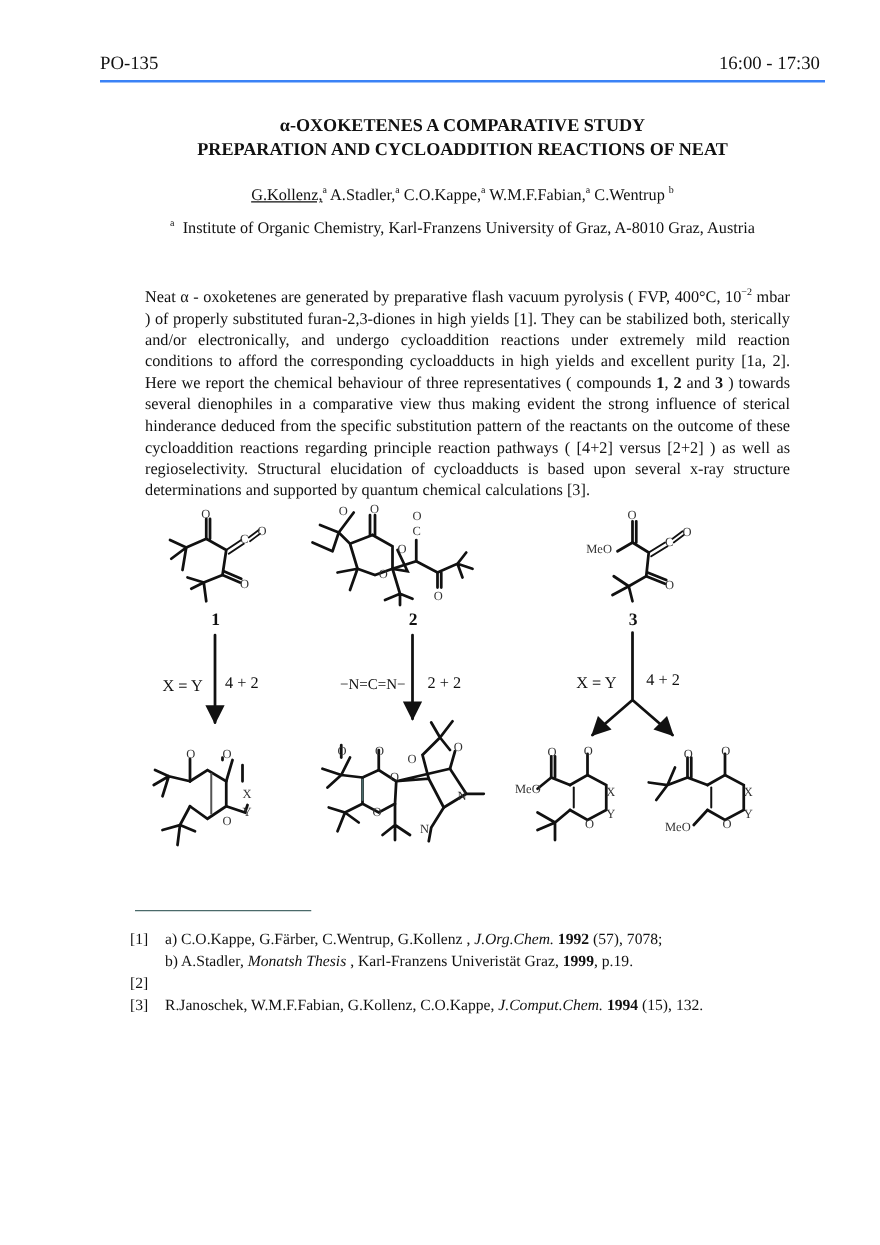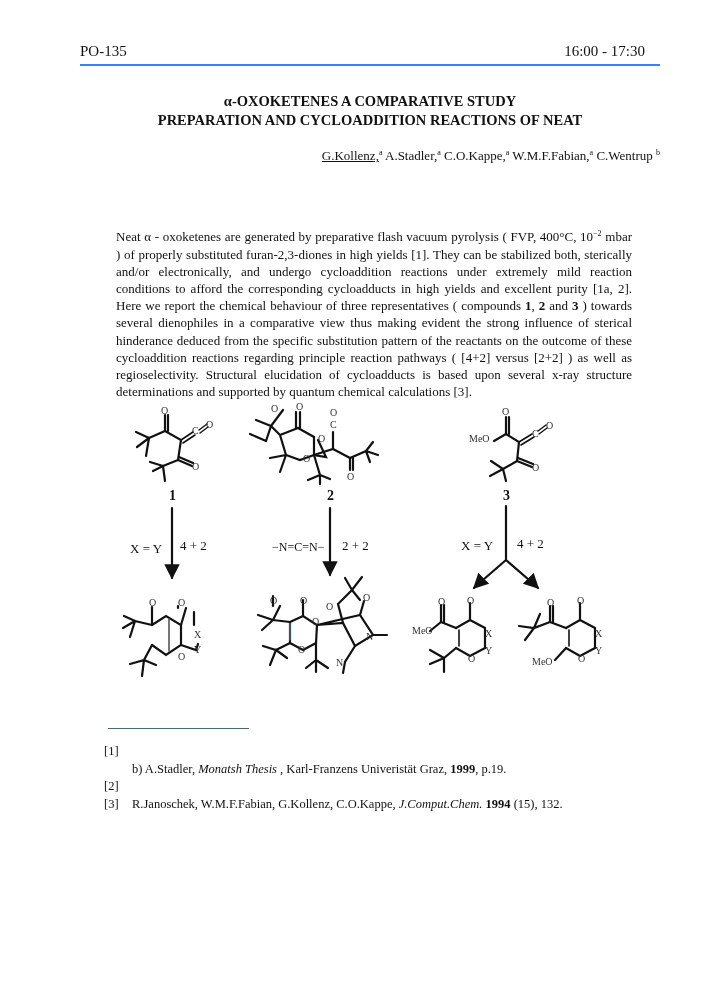--- a/index.html
+++ b/index.html
@@ -1,23 +1,23 @@
 <!DOCTYPE html>
 <html><head>
 <meta charset="utf-8">
 <style>
   html,body{margin:0;padding:0;background:#fff;}
   body{width:704px;height:996px;position:relative;overflow:hidden;color:#111;font-family:"Liberation Serif","DejaVu Serif",serif;}
   .hdr{position:absolute;left:80px;right:44px;top:40px;height:24px;border-bottom:2px solid #3b82f6;font-size:15px;}
   .hdr .l{position:absolute;left:0;top:3px;}
   .hdr .c{position:absolute;left:0;right:0;text-align:center;top:3px;font-variant:small-caps;}
   .hdr .c sup{font-size:7px;}
-  .hdr .r{position:absolute;right:15px;top:3px;}
+  .hdr .r{position:absolute;right:4px;top:3px;}
   .title{position:absolute;left:80px;right:44px;top:92px;text-align:center;font-weight:bold;font-size:14.5px;line-height:19px;}
-  .authors{position:absolute;left:80px;right:44px;top:148px;text-align:right;font-size:13px;}
+  .authors{position:absolute;left:80px;right:44px;top:148px;text-align:center;font-size:13px;}
   .authors u{text-decoration:underline;}
   .authors sup,.aff sup{font-size:8px;}
   .aff{position:absolute;left:80px;right:44px;top:171px;text-align:center;font-size:13px;line-height:16px;}
   .abstract{position:absolute;left:104px;width:516px;top:225px;font-size:13px;line-height:17.2px;text-align:justify;margin-left:12px;}
   .abstract sup{font-size:8px;}
   .scheme{position:absolute;left:0;top:390px;}
   .scheme text{font-family:"Liberation Serif",serif;}
   .footrule{position:absolute;left:108px;top:728px;width:141px;border-top:1px solid #4a6a6a;}
   .refs{position:absolute;left:104px;top:743px;font-size:12.5px;line-height:17.5px;}
   .ref{display:flex;}
@@ -39,20 +39,21 @@
 
 <div class="authors">
   <span><u>G.Kollenz,</u><sup>a</sup></span>
   <span><span>A.Stadler,</span><sup>a</sup></span>
   <span><span>C.O.Kappe,</span><sup>a</sup></span>
   <span><span>W.M.F.Fabian,</span><sup>a</sup></span>
   <span><span>C.Wentrup</span> <sup>b</sup></span>
 </div>
 
 <div class="aff">
+  <div><sup>a</sup>&nbsp; <span>Institute of Organic Chemistry, Karl-Franzens University of Graz, A-8010 Graz, Austria</span></div>
 </div>
 
 <div class="abstract"><span>Neat α - oxoketenes are generated by preparative flash vacuum pyrolysis ( FVP, 400°C, 10</span><sup>−2</sup><span> mbar ) of properly substituted furan-2,3-diones in high yields [1]. They can be stabilized both, sterically and/or electronically, and undergo cycloaddition reactions under extremely mild reaction conditions to afford the corresponding cycloadducts in high yields and excellent purity [1a, 2]. Here we report the chemical behaviour of three representatives ( compounds </span><b>1</b><span>, </span><b>2</b><span> and </span><b>3</b><span> ) towards several dienophiles in a comparative view thus making evident the strong influence of sterical hinderance deduced from the specific substitution pattern of the reactants on the outcome of these cycloaddition reactions regarding principle reaction pathways ( [4+2] versus [2+2] ) as well as regioselectivity. Structural elucidation of cycloadducts is based upon several x-ray structure determinations and supported by quantum chemical calculations [3].</span></div>
 
 <svg class="scheme" width="704" height="330" viewBox="0 390 704 330">
   <defs>
     <marker id="ah" viewBox="0 0 10 10" refX="9" refY="5" markerWidth="7" markerHeight="7" orient="auto">
       <path d="M0,0 L10,5 L0,10 z" fill="#111"></path>
     </marker>
   </defs>
@@ -201,20 +202,21 @@
     <text x="461" y="550">X = Y</text>
     <text x="517" y="548">4 + 2</text>
   </g>
 </svg>
 
 <div class="footrule"></div>
 
 <div class="refs">
   <div class="ref">
       <span class="n">[1]</span>
+      <span><span>a) C.O.Kappe, G.Färber, C.Wentrup, G.Kollenz , </span><i>J.Org.Chem.</i><span> </span><b>1992</b><span> (57), 7078;</span></span>
     </div>
   <div class="ref cont">
       <span><span>b) A.Stadler, </span><i>Monatsh Thesis</i><span> , Karl-Franzens Univeristät Graz, </span><b>1999</b><span>, p.19.</span></span>
     </div>
   <div class="ref">
       <span class="n">[2]</span>
     </div>
   <div class="ref">
       <span class="n">[3]</span>
       <span><span>R.Janoschek, W.M.F.Fabian, G.Kollenz, C.O.Kappe, </span><i>J.Comput.Chem.</i><span> </span><b>1994</b><span> (15), 132.</span></span>

